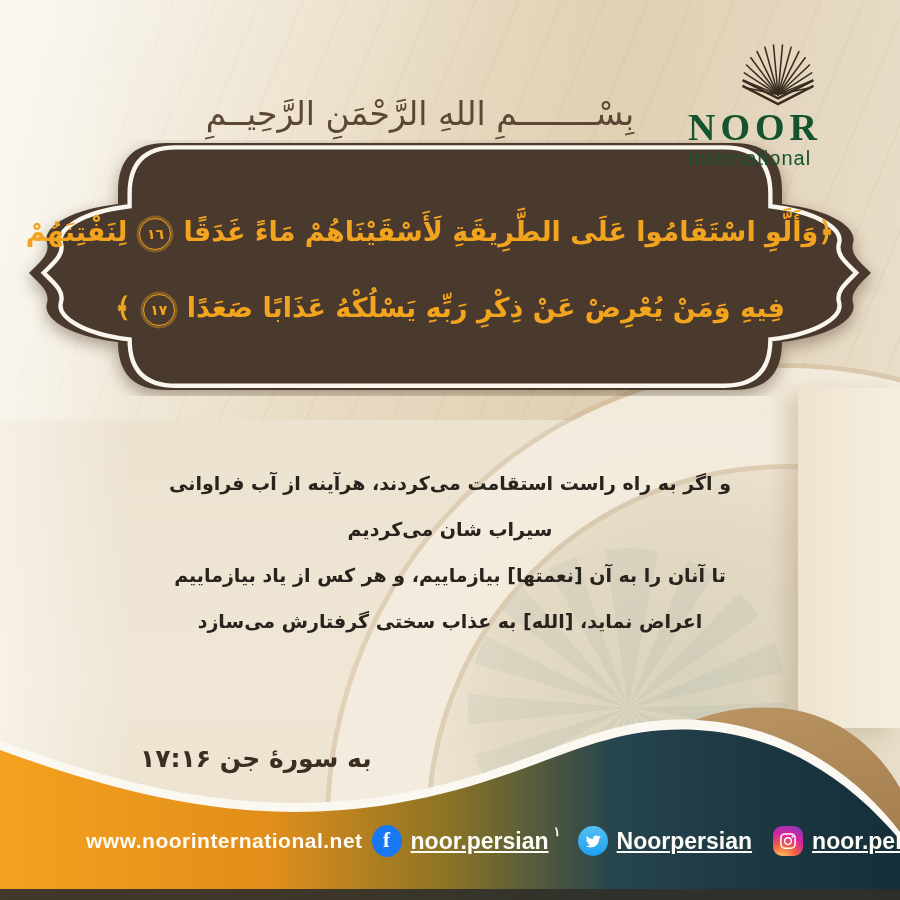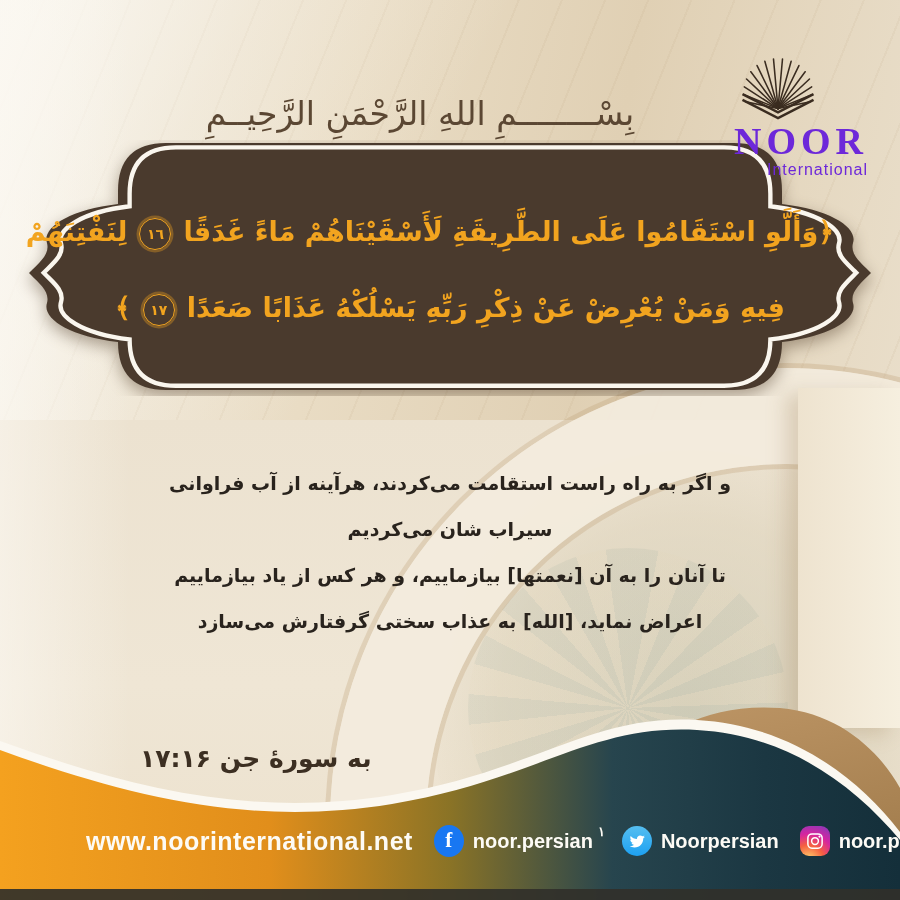--- a/index.html
+++ b/index.html
@@ -22,25 +22,25 @@
   .bg-arch{position:absolute;left:330px;top:368px;width:720px;height:720px;border-radius:50%;
     border:96px solid rgba(243,236,221,.92);
     box-shadow:0 0 0 5px rgba(186,156,112,.28), inset 0 0 0 5px rgba(186,156,112,.28);}
   .bg-pilaster{position:absolute;left:798px;top:388px;width:102px;height:340px;
     background:linear-gradient(to right,#eee3cf,#f6efdf);
     box-shadow:-12px 6px 18px rgba(158,128,88,.28);}
   .bg-leftlight{position:absolute;left:0;top:0;width:130px;height:780px;
     background:linear-gradient(to right, rgba(252,249,243,.6), rgba(252,249,243,0));}
 
   
-  .brand{position:absolute;right:32px;top:26px;width:180px;text-align:right;z-index:8;color:#6d28d9;}
+  .brand{position:absolute;right:32px;top:12px;width:180px;text-align:left;z-index:8;color:#14532d;}
   .brand .rays{display:block;margin:0 auto;}
   .brand .name{font-family:"Liberation Serif",serif;font-size:38px;letter-spacing:5px;
                font-weight:600;line-height:38px;}
-  .brand .sub{font-family:"Liberation Sans",sans-serif;font-size:16px;letter-spacing:1px;margin-top:1px;}
+  .brand .sub{font-family:"Liberation Sans",sans-serif;font-size:20px;letter-spacing:1px;margin-top:1px;}
 
   
   .bismillah{position:absolute;left:0;right:60px;top:94px;text-align:center;z-index:5;
     direction:rtl;font-size:33px;color:#5b4733;}
 
   
   .panel-svg{position:absolute;left:0;top:140px;z-index:5;}
   .panel-shape{fill:#4a3a2d;filter:drop-shadow(0 6px 8px rgba(80,60,40,.45));}
   .panel-border{fill:none;stroke:#faf6ee;stroke-width:4.5px;}
   .verse{position:absolute;left:60px;right:60px;top:194px;z-index:6;direction:rtl;text-align:center;
@@ -57,22 +57,22 @@
   .translation div{line-height:46px;white-space:nowrap;}
 
   
   .reference{position:absolute;left:140px;top:744px;z-index:5;direction:rtl;
     font-size:25px;font-weight:700;color:#3c2f22;}
 
   
   .footer-svg{position:absolute;left:0;top:700px;z-index:6;}
   .footer-row{position:absolute;left:86px;top:822px;height:38px;z-index:7;display:flex;
     align-items:center;gap:9px;font-family:"Liberation Sans",sans-serif;color:#fdfbf5;font-weight:bold;}
-  .website{font-size:25px;letter-spacing:.5px;margin-right:12px;}
-  .handle{font-size:20px;}
+  .website{font-size:21px;letter-spacing:.5px;}
+  .handle{font-size:23px;text-decoration:underline;}
   .stray{font-size:13px;align-self:flex-start;margin:2px 0 0 -4px;}
   .sicon{width:30px;height:30px;border-radius:50%;display:inline-flex;align-items:center;
     justify-content:center;flex:0 0 auto;}
   .fb{background:#1877f2;font-family:"Liberation Serif",serif;font-size:21px;
       font-weight:bold;color:#fff;padding-bottom:2px;}
   .tw{background:linear-gradient(180deg,#55bef0,#1da1f2);margin-left:8px;}
   .ig{border-radius:9px;margin-left:12px;
       background:radial-gradient(circle at 28% 115%, #fdc468 8%, #f56040 38%, #d6249f 65%, #8a3ab9 95%);}
 </style>
 </head>

